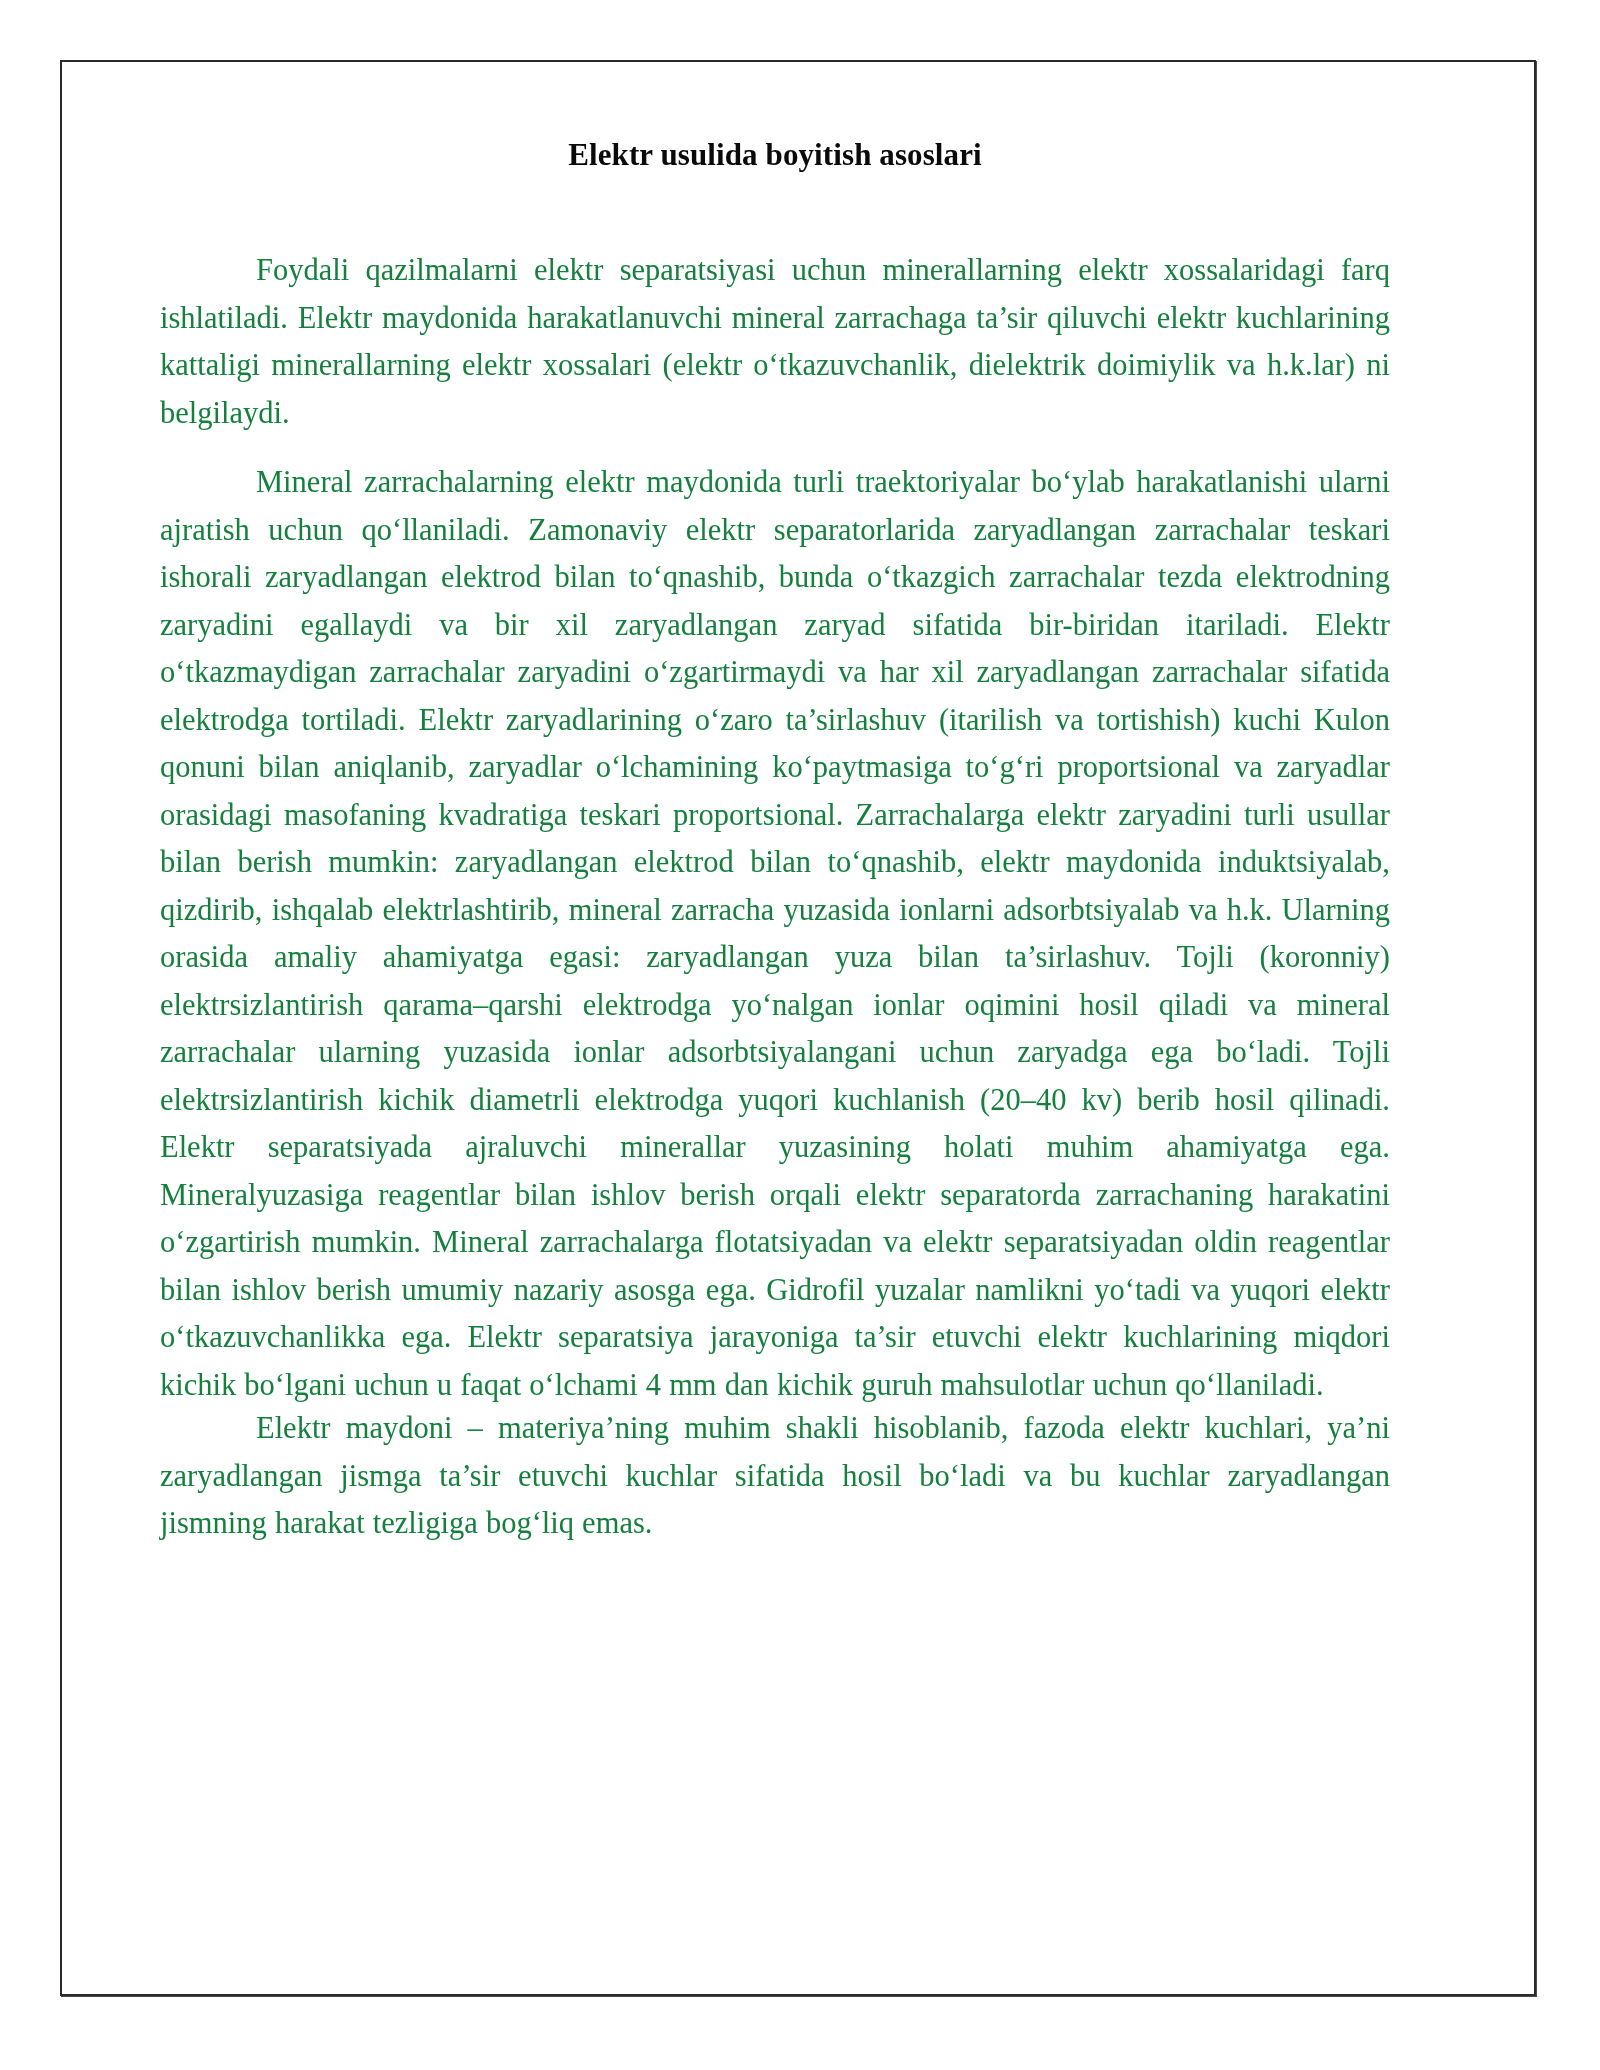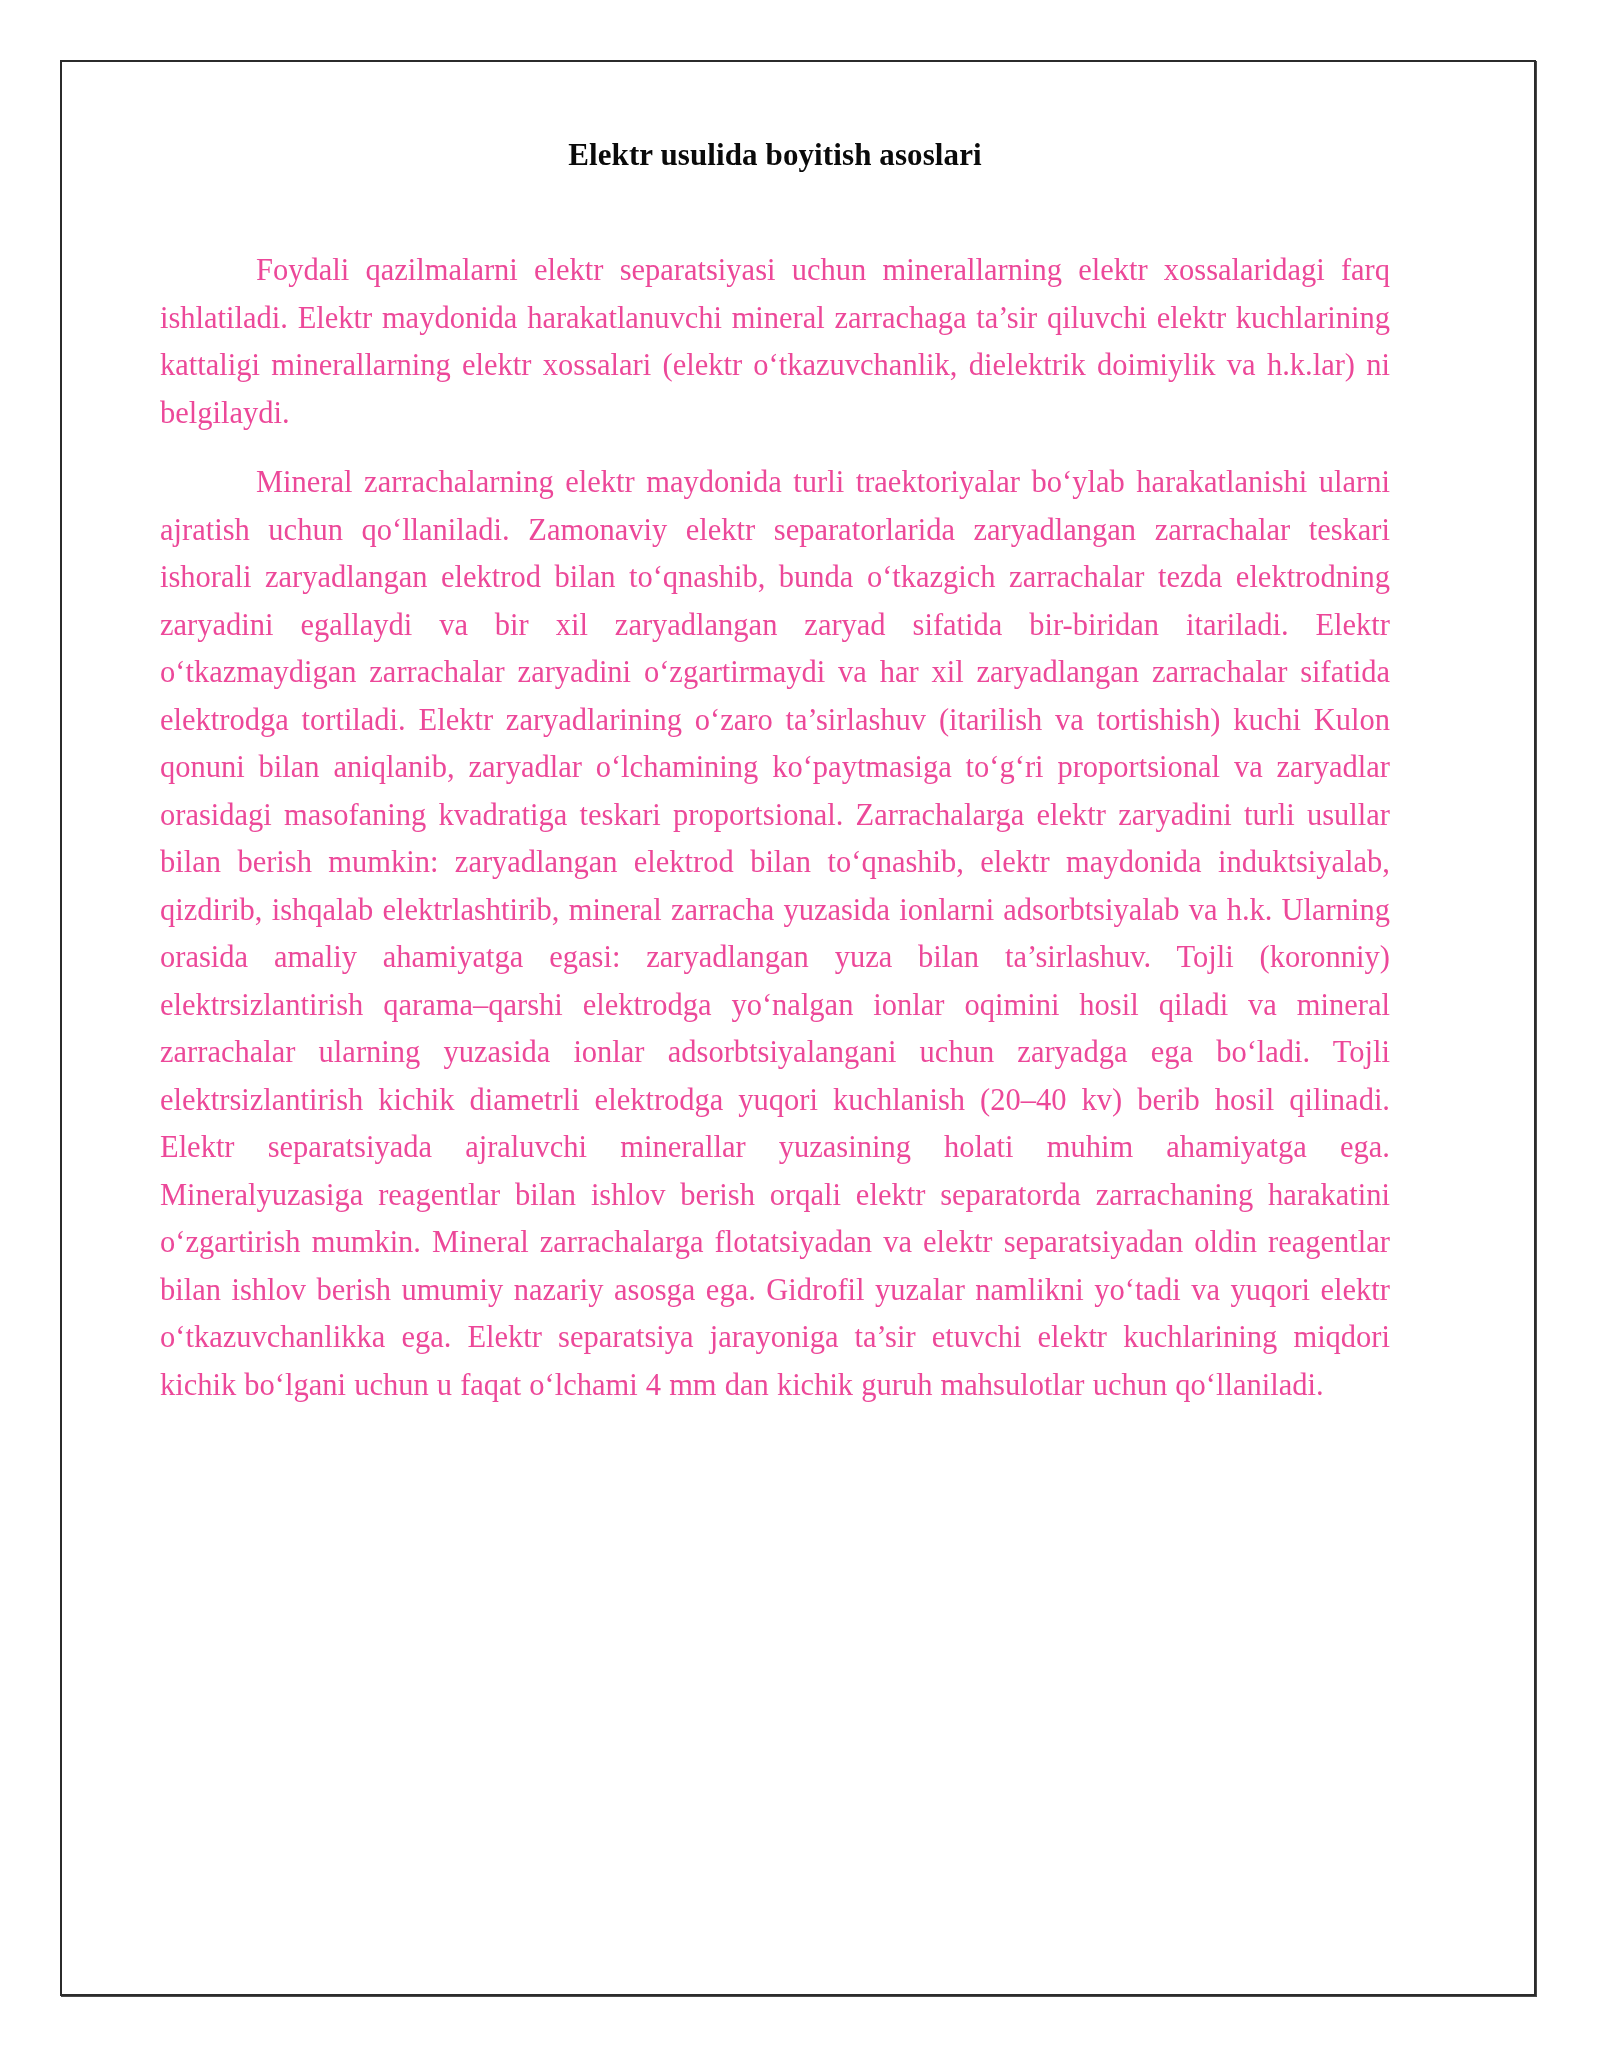--- a/index.html
+++ b/index.html
@@ -45,21 +45,21 @@
     padding-top: 18px;
     line-height: 1.2;
   }
   .body-block {
     margin-top: 74px;
   }
   p.para {
     font-family: "Liberation Serif", "DejaVu Serif", serif;
     font-size: 30.5px;
     line-height: 47.5px;
-    color: #ec4899;
+    color: #15803d;
     text-align: justify;
     text-justify: inter-word;
     margin: 0 0 22px 0;
     text-indent: 96px;
     -webkit-hyphens: none;
     hyphens: none;
     word-spacing: 0.5px;
   }
   p.para.tight-follow {
     margin-top: -4px;
@@ -79,16 +79,17 @@
   <div class="content">
 
     <h1 class="doc-title">Elektr usulida boyitish asoslari</h1>
 
     <div class="body-block">
 
       <p class="para">Foydali qazilmalarni elektr separatsiyasi uchun minerallarning elektr xossalaridagi farq ishlatiladi. Elektr maydonida harakatlanuvchi mineral zarrachaga ta’sir qiluvchi elektr kuchlarining kattaligi minerallarning elektr xossalari (elektr o‘tkazuvchanlik, dielektrik doimiylik va h.k.lar) ni belgilaydi.</p>
 
       <p class="para no-gap">Mineral zarrachalarning elektr maydonida turli traektoriyalar bo‘ylab harakatlanishi ularni ajratish uchun qo‘llaniladi.  Zamonaviy elektr separatorlarida zaryadlangan zarrachalar teskari ishorali zaryadlangan elektrod bilan to‘qnashib, bunda o‘tkazgich zarrachalar tezda elektrodning zaryadini egallaydi va bir xil zaryadlangan zaryad sifatida bir-biridan itariladi. Elektr o‘tkazmaydigan zarrachalar zaryadini o‘zgartirmaydi va har xil zaryadlangan zarrachalar sifatida elektrodga tortiladi. Elektr zaryadlarining o‘zaro ta’sirlashuv (itarilish va tortishish) kuchi Kulon qonuni bilan aniqlanib, zaryadlar o‘lchamining ko‘paytmasiga to‘g‘ri proportsional va zaryadlar orasidagi masofaning kvadratiga teskari proportsional. Zarrachalarga elektr zaryadini turli usullar bilan berish mumkin: zaryadlangan elektrod bilan to‘qnashib, elektr maydonida induktsiyalab, qizdirib, ishqalab elektrlashtirib, mineral zarracha yuzasida ionlarni adsorbtsiyalab va h.k. Ularning orasida amaliy ahamiyatga egasi: zaryadlangan yuza bilan ta’sirlashuv. Tojli (koronniy) elektrsizlantirish qarama–qarshi elektrodga yo‘nalgan ionlar oqimini hosil qiladi va mineral zarrachalar ularning yuzasida ionlar adsorbtsiyalangani uchun zaryadga ega bo‘ladi. Tojli elektrsizlantirish kichik diametrli elektrodga yuqori kuchlanish (20–40 kv) berib hosil qilinadi.  Elektr separatsiyada ajraluvchi minerallar yuzasining holati muhim ahamiyatga ega. Mineralyuzasiga reagentlar bilan ishlov berish orqali elektr separatorda zarrachaning harakatini o‘zgartirish mumkin. Mineral zarrachalarga flotatsiyadan va elektr separatsiyadan oldin reagentlar bilan ishlov berish umumiy nazariy asosga ega. Gidrofil yuzalar namlikni yo‘tadi va yuqori elektr o‘tkazuvchanlikka ega. Elektr separatsiya jarayoniga ta’sir etuvchi elektr kuchlarining miqdori kichik bo‘lgani uchun u faqat o‘lchami 4 mm dan kichik guruh mahsulotlar uchun qo‘llaniladi.</p>
 
+      <p class="para tight-follow">Elektr maydoni – materiya’ning muhim shakli hisoblanib, fazoda elektr kuchlari, ya’ni zaryadlangan jismga ta’sir etuvchi kuchlar sifatida hosil bo‘ladi va bu kuchlar zaryadlangan jismning harakat tezligiga bog‘liq emas.</p>
 
     </div>
   </div>
 </div>
 
 </body></html>

